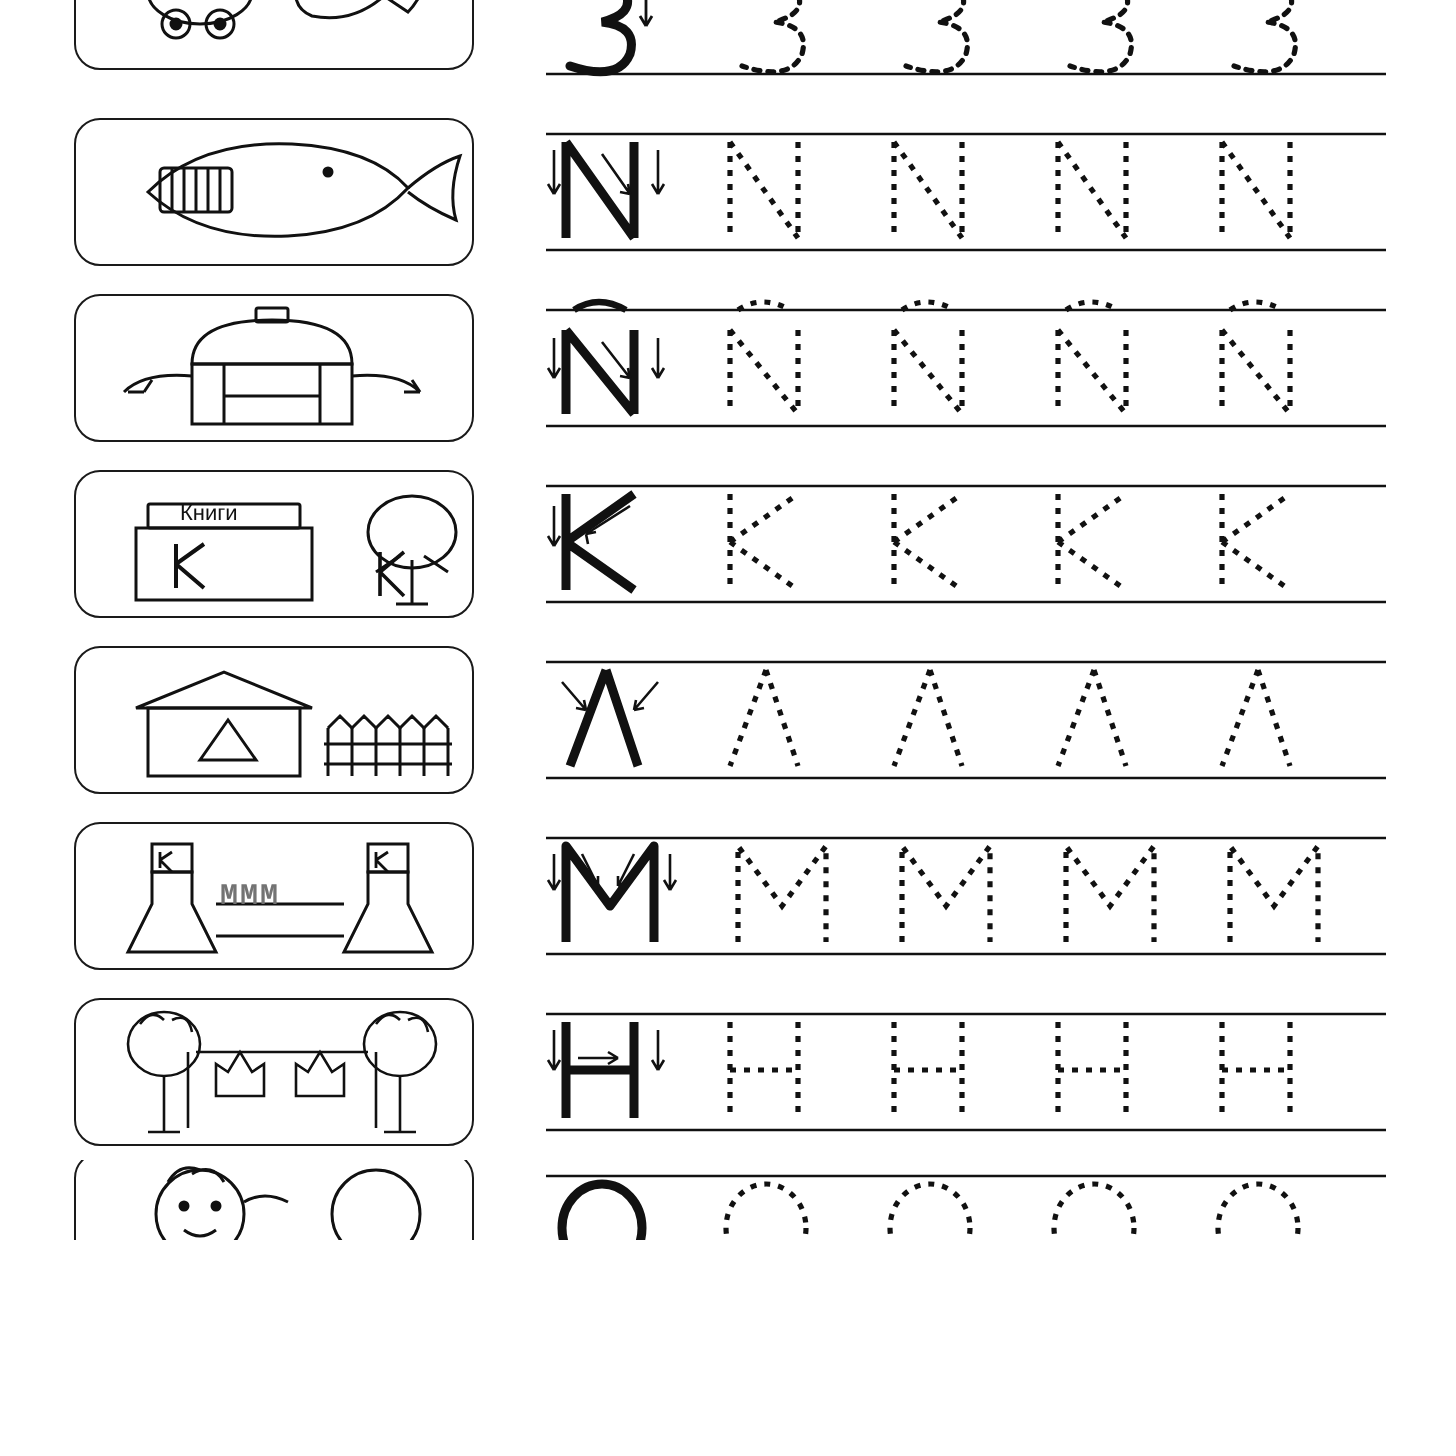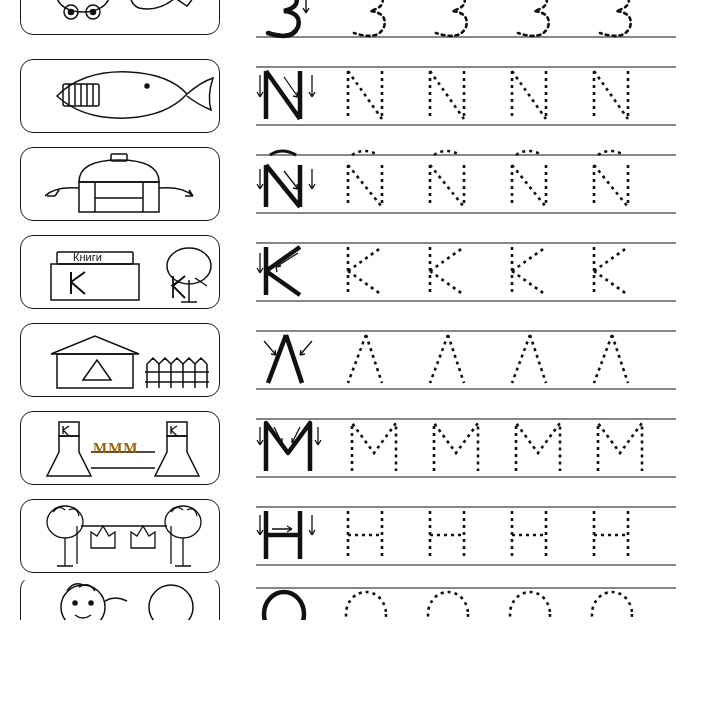--- a/index.html
+++ b/index.html
@@ -2,37 +2,37 @@
 <html><head>
 <meta charset="utf-8">
 <style>
   html,body{margin:0;padding:0;background:#ffffff;}
   body{width:728px;height:728px;overflow:hidden;font-family:"Liberation Sans",sans-serif;}
   .sheet{position:relative;width:728px;height:728px;background:#fff;}
 
   .row{position:relative;height:88px;display:flex;align-items:center;}
   .pic{
     position:relative;
-    width:200px;height:74px;margin-left:20px;
+    width:200px;height:74px;margin-left:37px;
     border:1.6px solid #1a1a1a;border-radius:13px;
     box-sizing:border-box;background:#fff;flex:0 0 auto;
     overflow:hidden;
   }
   .trace{
     position:relative;margin-left:36px;flex:1 1 auto;height:74px;
   }
   .trace svg{display:block;}
 
   .label-kn{
     position:absolute;font-size:11px;font-family:"Liberation Sans",sans-serif;
     color:#111;letter-spacing:0px;
   }
   .mmm{
-    position:absolute;font-size:15px;font-weight:bold;letter-spacing:1px;color:#a16207;
-    font-family:Liberation Serif, serif;
+    position:absolute;font-size:15px;font-weight:bold;letter-spacing:1px;color:#737373;
+    font-family:Liberation Mono, monospace;
   }
   svg{overflow:visible;}
 </style>
 </head>
 <body>
 
 <div class="sheet">
 
   <div class="row" style="height:52px;">
     <div class="pic" style="height:46px;margin-top:-28px;border-top-left-radius:0;border-top-right-radius:0;">

